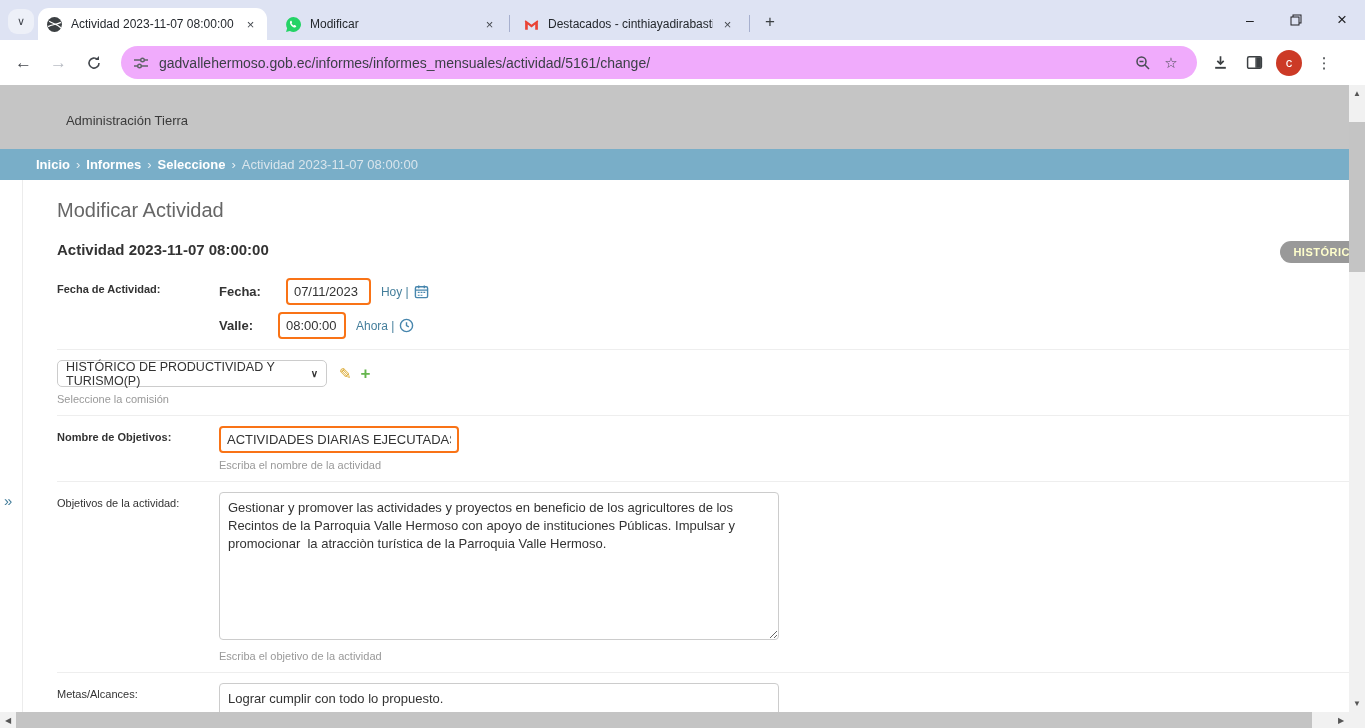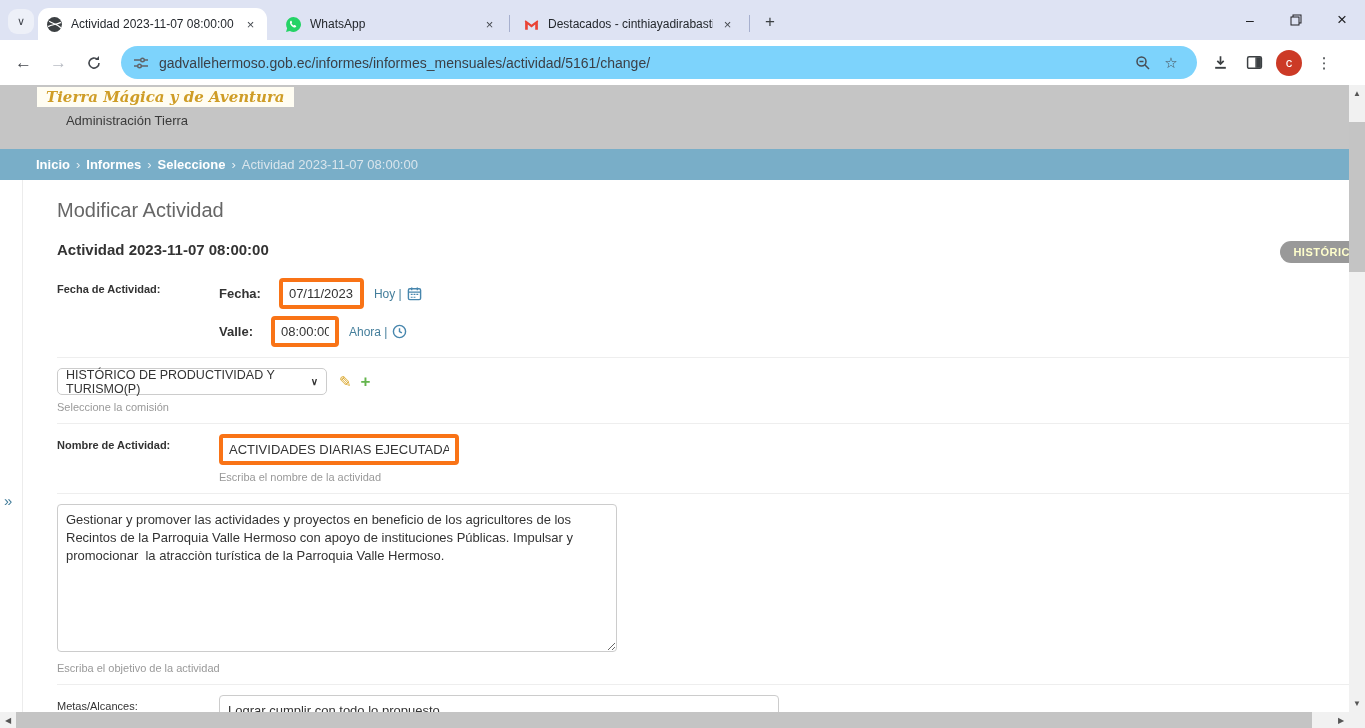--- a/index.html
+++ b/index.html
@@ -21,21 +21,21 @@
   .newtab { position:absolute; left:757px; top:9px; width:26px; height:26px; display:flex; align-items:center;
     justify-content:center; font-size:17px; color:#3c4043; cursor:pointer; }
   .wincontrols { position:absolute; right:0; top:0; height:40px; display:flex; }
   .winbtn { width:46px; height:40px; display:flex; align-items:center; justify-content:center;
     font-size:14px; color:#202124; cursor:pointer; }
 
   .toolbar { height:45px; background:#fff; display:flex; align-items:center; padding:0 6px; }
   .navbtn { width:35px; height:34px; display:flex; align-items:center; justify-content:center;
     font-size:17px; color:#44484e; cursor:pointer; }
   .navbtn.disabled { color:#b9bdc4; }
-  .omnibox { width:1076px; height:33px; background:#7dd3fc; border-radius:17px; display:flex;
+  .omnibox { width:1076px; height:33px; background:#f0abfc; border-radius:17px; display:flex;
     align-items:center; margin-left:10px; padding:0 12px; }
   .omnibox .url { flex:1; font-size:14px; color:#3b3f46; margin-left:10px; white-space:nowrap; overflow:hidden; }
   .boxicon { width:28px; height:28px; display:flex; align-items:center; justify-content:center;
     color:#474b52; cursor:pointer; flex:0 0 auto; }
   .rightbar { display:flex; align-items:center; margin-left:6px; }
   .rightbar .boxicon { width:34px; }
   .avatar { width:26px; height:26px; border-radius:50%; background:#cc3a26; color:#fff; font-size:13px;
     display:flex; align-items:center; justify-content:center; margin:0 5px; cursor:pointer; }
   .menudots { font-size:15px; color:#3c4043; }
   .star { font-size:15px; }
@@ -60,22 +60,22 @@
   .historic { position:absolute; top:42px; right:0; background:#999; color:#ffc; font-size:11px;
     font-weight:bold; letter-spacing:.5px; padding:5px 13px; border-radius:15px; cursor:pointer; }
   .main h2 { font-size:15px; font-weight:bold; color:#333; margin-top:19px; }
   fieldset { border:0; margin-top:10px; }
 
   .frow { display:flex; border-bottom:1px solid #eee; padding:10px 0; }
   .flabel { flex:0 0 162px; font-size:11px; color:#333; padding-top:5px; }
   .flabel.bold { font-weight:bold; }
   .ffield { flex:1; }
   .dline { display:flex; align-items:center; margin-bottom:7px; }
-  .dlbl { font-weight:bold; font-size:13px; margin-right:18px; color:#333; }
-  input[type=text] { font-size:13px; padding:4px 6px; border:4px solid #f97316; border-radius:4px;
+  .dlbl { font-weight:bold; font-size:13px; margin-right:25px; color:#333; }
+  input[type=text] { font-size:13px; padding:4px 6px; border:2px solid #f97316; border-radius:4px;
     color:#333; font-family:inherit; }
   .in-date { width:85px; } .in-time { width:68px; } .in-name { width:240px; }
   .shortcut { margin-left:10px; font-size:12px; color:#447e9b; display:flex; align-items:center; gap:5px; cursor:pointer; }
   .selrow { display:flex; align-items:center; }
   .selectbox { width:270px; height:27px; border:1px solid #ccc; border-radius:5px; display:flex;
     align-items:center; justify-content:space-between; padding:0 8px; font-size:12.5px; color:#333;
     cursor:pointer; background:#fff; }
   .selchev { font-size:10px; font-weight:bold; color:#333; }
   .icon-edit { color:#d9a425; font-size:15px; margin-left:12px; cursor:pointer; }
   .icon-add { color:#64b54d; font-weight:bold; font-size:17px; margin-left:9px; cursor:pointer; }
@@ -109,21 +109,21 @@
       </svg>
       <span class="ttl">Actividad 2023-11-07 08:00:00</span>
       <span class="cls">×</span>
     </div>
 
     <div class="tab" style="left:277px;">
       <svg class="fav" viewBox="0 0 16 16">
         <path d="M8 1a7 7 0 0 0-6 10.5L1 15l3.6-.9A7 7 0 1 0 8 1z" fill="#25d366"></path>
         <path d="M5.5 4.5c-.5.3-1 1-.8 2 .3 1.5 1.6 3.3 3.2 4 1.2.5 2.2.3 2.6-.4.2-.4.1-.8-.2-1l-1.1-.6c-.3-.1-.5 0-.7.2s-.4.3-.7.1A4.6 4.6 0 0 1 6.2 7c-.1-.3.1-.5.3-.7.2-.2.3-.4.1-.7l-.5-1c-.1-.3-.4-.3-.6-.1z" fill="#fff"></path>
       </svg>
-      <span class="ttl">WhatsApp</span>
+      <span class="ttl">Modificar</span>
       <span class="cls">×</span>
     </div>
 
     <div class="tabdiv" style="left:509px;"></div>
 
     <div class="tab" style="left:515px;">
       <svg class="fav" viewBox="0 0 16 16">
         <path d="M2 13V4.5L8 9l6-4.5V13h-2.5V8L8 10.8 4.5 8v5z" fill="#ea4335"></path>
         <path d="M2 4.5 8 9l6-4.5" stroke="#ea4335" stroke-width="1.4" fill="none"></path>
       </svg>
@@ -183,21 +183,20 @@
           <path d="M9.5 3v10" stroke="#3c4043" stroke-width="1.4"></path>
           <rect x="10" y="3" width="4" height="10" fill="#3c4043"></rect>
         </svg>
       </div>
       <div class="avatar">c</div>
       <div class="boxicon menudots">⋮</div>
     </div>
   </div>
 
   <div class="siteheader">
-    <div class="logobox">Tierra Mágica y de Aventura</div>
     <div class="subtitle">Administración Tierra</div>
   </div>
 
   <div class="breadcrumb">
     <a>Inicio</a>
     <span class="bc-sep">›</span>
     <a>Informes</a>
     <span class="bc-sep">›</span>
     <a>Seleccione</a>
     <span class="bc-sep">›</span>
@@ -252,28 +251,29 @@
                 <span class="selchev">∨</span>
               </div>
               <span class="icon-edit">✎</span>
               <span class="icon-add">+</span>
             </div>
             <div class="help">Seleccione la comisión</div>
           </div>
         </div>
 
         <div class="frow">
-          <div class="flabel bold">Nombre de Actividad:</div>
+          <div class="flabel bold">Nombre de Objetivos:</div>
           <div class="ffield">
             <input type="text" class="in-name" value="ACTIVIDADES DIARIAS EJECUTADAS" style="">
             <div class="help">Escriba el nombre de la actividad</div>
           </div>
         </div>
 
         <div class="frow">
+          <div class="flabel">Objetivos de la actividad:</div>
           <div class="ffield">
             <textarea class="ta-obj" style="">Gestionar y promover las actividades y proyectos en beneficio de los agricultores de los Recintos de la Parroquia Valle Hermoso con apoyo de instituciones Públicas. Impulsar y promocionar  la atracciòn turística de la Parroquia Valle Hermoso.</textarea>
             <div class="help">Escriba el objetivo de la actividad</div>
           </div>
         </div>
 
         <div class="frow" style="border-bottom:0;">
           <div class="flabel">Metas/Alcances:</div>
           <div class="ffield">
             <textarea class="ta-meta" style="">Lograr cumplir con todo lo propuesto.</textarea>

